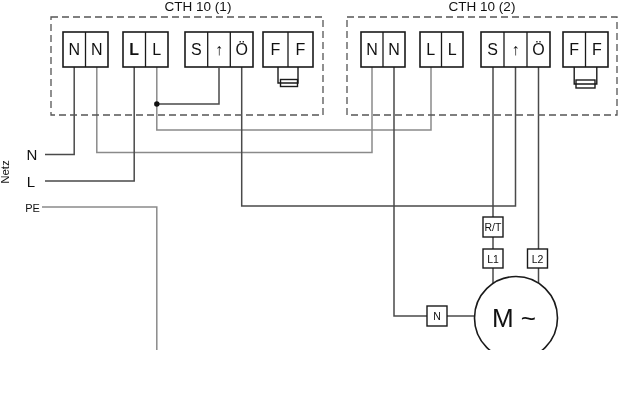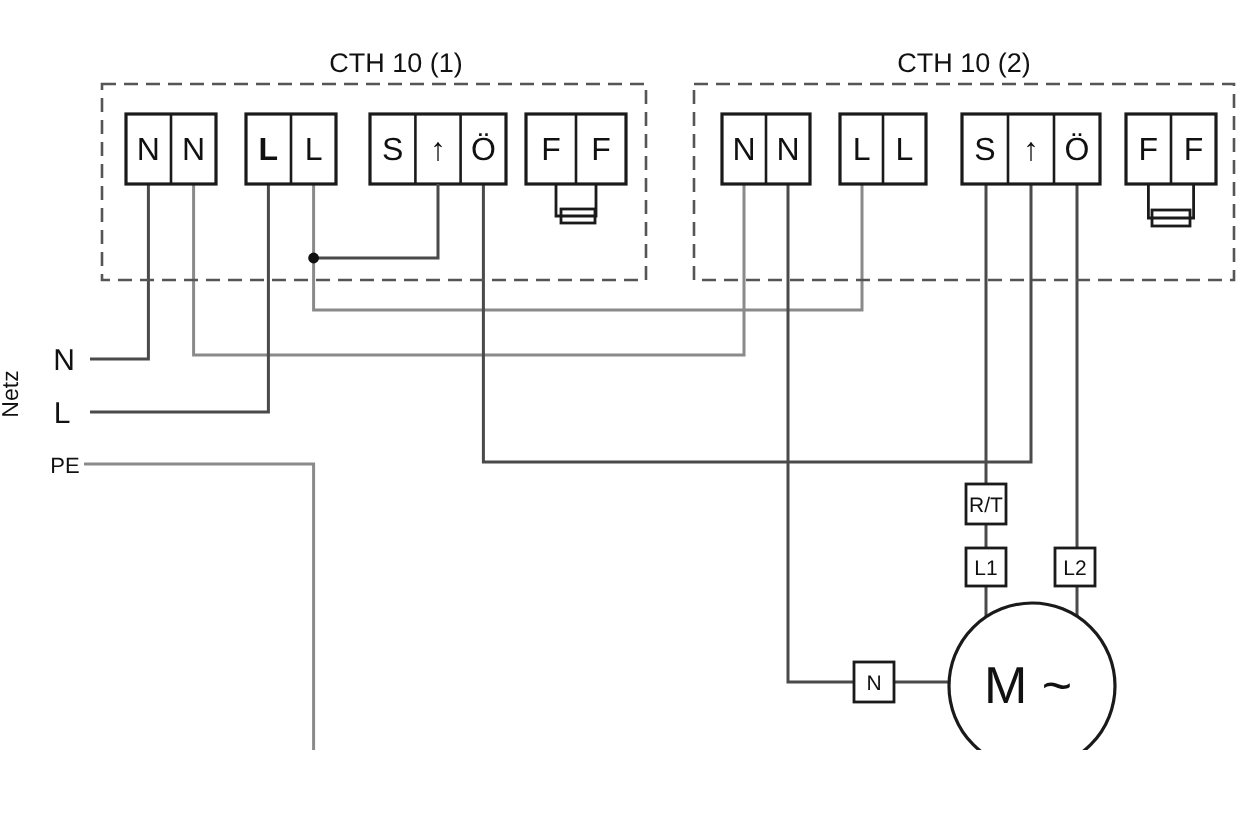--- a/index.html
+++ b/index.html
@@ -1,17 +1,17 @@
 <!DOCTYPE html>
 <html style="--bg: #ffffff; --wire: #4a4a4a; --wire_light: #8a8a8a; --border: #1a1a1a; --dash: #555555;"><head>
 <meta charset="utf-8">
 <style>
   html,body{margin:0;padding:0;background:#fff;}
   .stage{position:relative;width:620px;height:350px;background:var(--bg,#fff);overflow:hidden;
-         font-family:"Liberation Sans","DejaVu Sans",sans-serif;margin-top:25px;}
+         font-family:"Liberation Sans","DejaVu Sans",sans-serif;}
   svg{display:block;}
   .wire{fill:none;stroke:var(--wire,#4a4a4a);stroke-width:1.5;}
   .wire-lt{fill:none;stroke:var(--wire_light,#8a8a8a);stroke-width:1.5;}
   .blockrect{fill:#fff;stroke:var(--border,#1a1a1a);stroke-width:1.6;}
   .divider{stroke:var(--border,#1a1a1a);stroke-width:1.3;}
   .dashedbox{fill:none;stroke:var(--dash,#555555);stroke-width:1.3;stroke-dasharray:7 4;}
   .smallbox{fill:#fff;stroke:var(--border,#1a1a1a);stroke-width:1.4;}
   .fuse{fill:none;stroke:var(--border,#1a1a1a);stroke-width:1.4;}
   .motorcircle{fill:#fff;stroke:var(--border,#1a1a1a);stroke-width:1.6;}
   text{fill:#111;}

